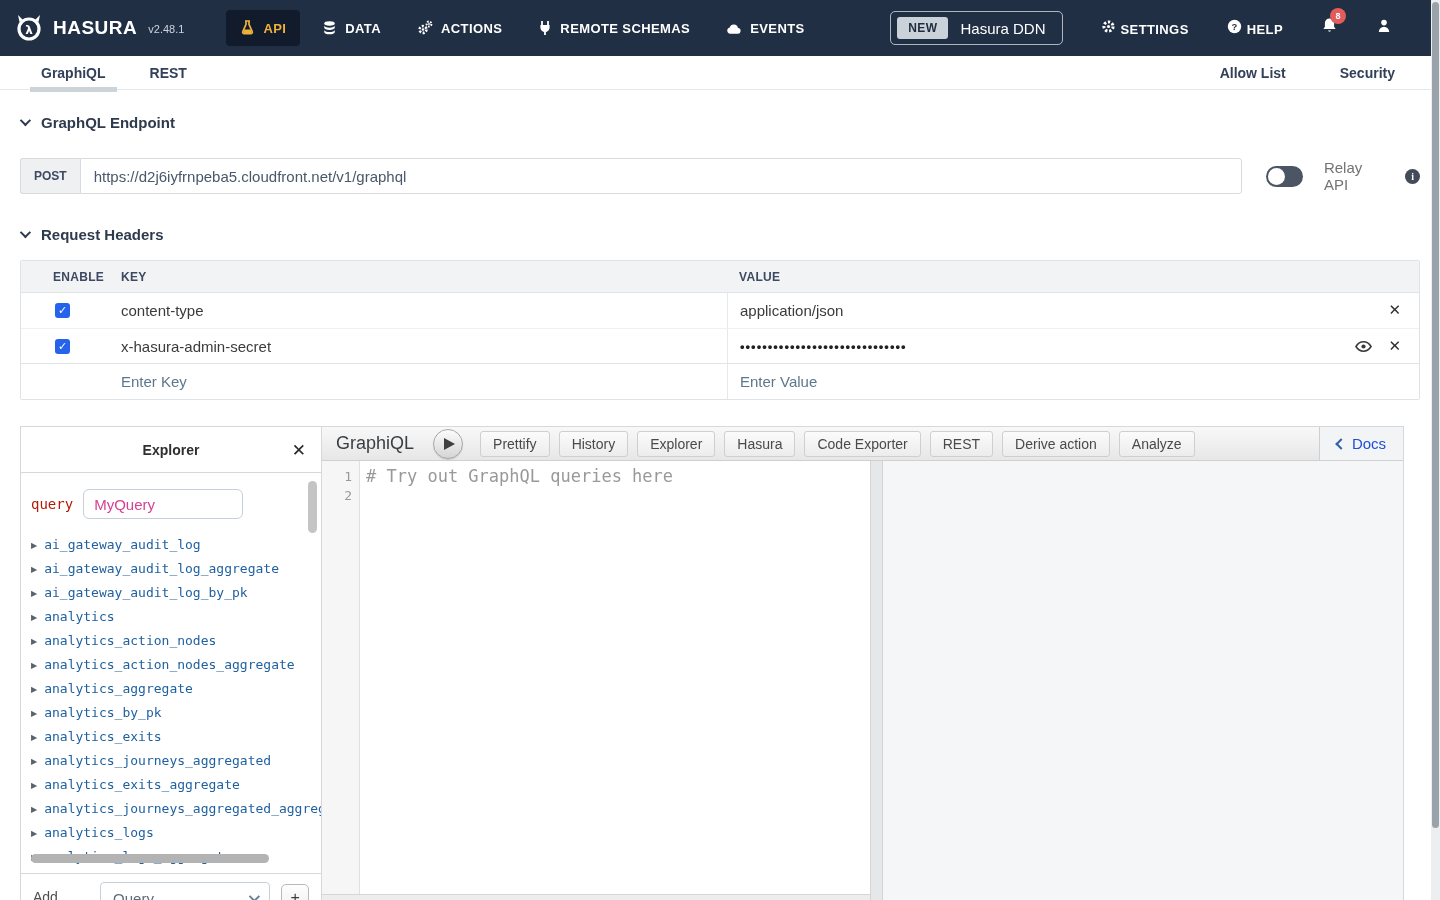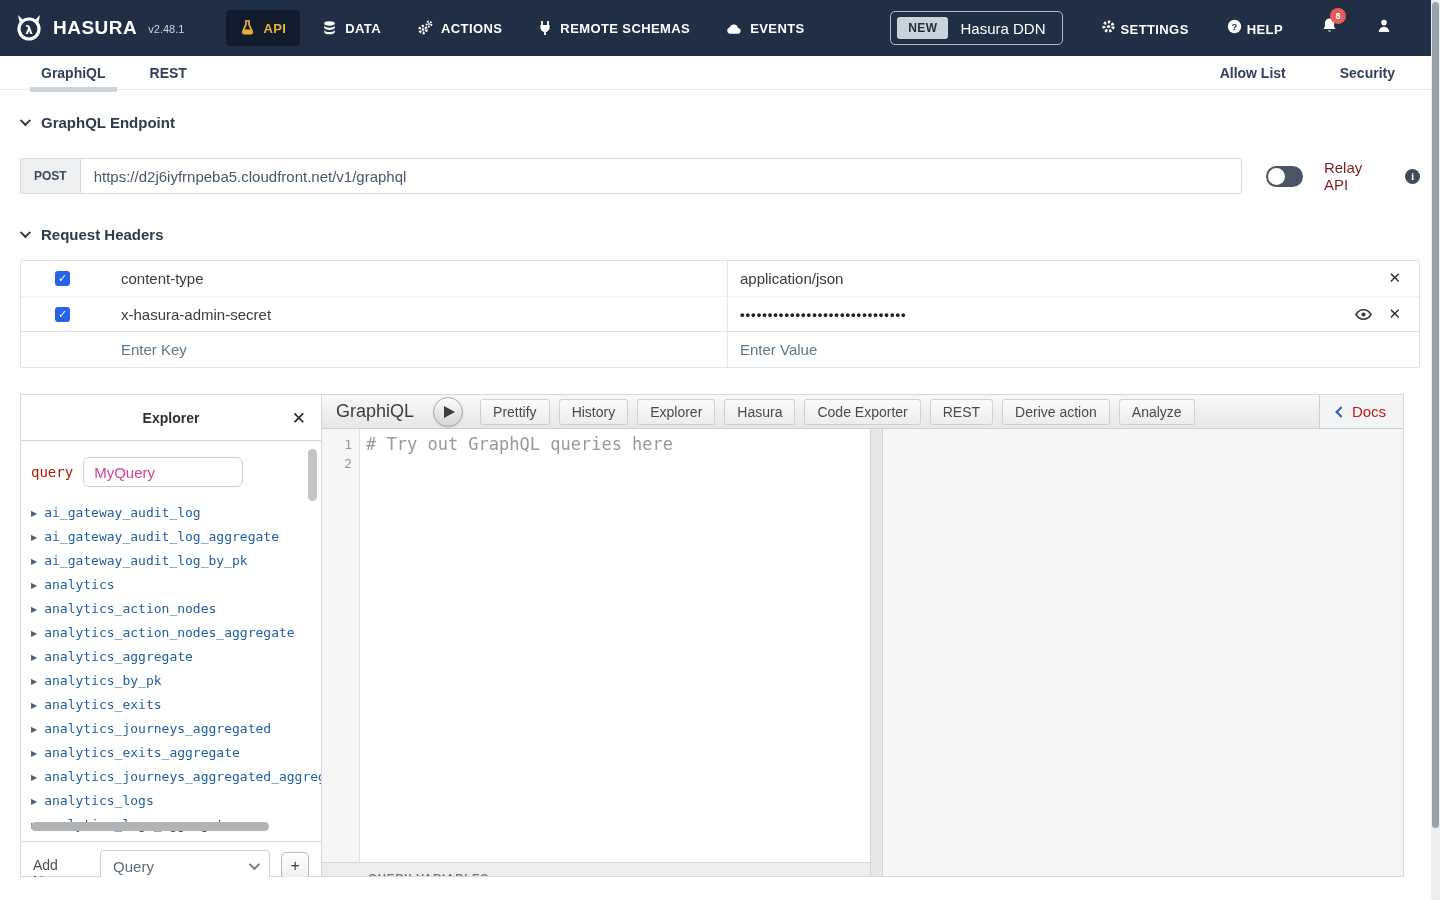--- a/index.html
+++ b/index.html
@@ -58,21 +58,21 @@
   .method-box { border:1px solid #d8dbde; border-right:none; background:#eef0f2; color:#3d4960;
     font-size:12px; font-weight:bold; padding:0 13px; height:36px; line-height:34px;
     border-radius:3px 0 0 3px; }
   .url-input { width:1173px; height:36px; border:1px solid #d8dbde; border-radius:0 3px 3px 0;
     padding:8px 13px; font-size:15px; color:#49586a; background:#fff; outline:none;
     font-family:"Liberation Sans", sans-serif; }
   .toggle { margin-left:24px; width:37px; height:21px; background:#4b5563; border-radius:11px;
     position:relative; cursor:pointer; flex:none; }
   .toggle .knob { position:absolute; left:2px; top:2px; width:17px; height:17px; background:#fff;
     border-radius:50%; }
-  .relay-label { margin-left:21px; font-size:15px; color:#7f1d1d; }
+  .relay-label { margin-left:21px; font-size:15px; color:#737373; }
   .info-icon { margin-left:16px; width:15px; height:15px; background:#424b57; color:#fff;
     border-radius:50%; font-size:10px; font-weight:bold; display:flex; align-items:center;
     justify-content:center; cursor:pointer; font-family:"Liberation Serif", serif; }
 
   .rh-heading { margin-top:26px; }
   .headers-table { margin-top:16px; border:1px solid #dfe3e6; border-radius:2px; }
   .ht-row { display:grid; grid-template-columns:80px 626px 1fr; align-items:center; }
   .ht-head { background:#f2f3f5; height:32px; border-bottom:1px solid #e2e5e8; }
   .ht-head span { font-size:12px; font-weight:bold; color:#3d4960; letter-spacing:.3px; }
   .col-enable { padding-left:32px; }
@@ -145,21 +145,21 @@
   .play-tri { width:0; height:0; border-left:11px solid #3f3f3f; border-top:6.5px solid transparent;
     border-bottom:6.5px solid transparent; margin-left:3px; }
   .tb-btn { margin-right:9px; padding:4px 12px; border:1px solid #cfcfcf; border-radius:3px;
     background:linear-gradient(#fbfbfb,#ececec); font-size:14px; color:#4a4a4a; cursor:pointer;
     font-family:"Liberation Sans", sans-serif; white-space:nowrap; }
   .docs-box { margin-left:auto; align-self:stretch; width:84px; border-left:1px solid #cfcfcf;
     background:#f3f4f5; display:flex; align-items:center; justify-content:center; gap:7px;
     cursor:pointer; }
   .docs-chev { width:8px; height:8px; border-left:2.5px solid #2f61a9;
     border-bottom:2.5px solid #2f61a9; transform:rotate(45deg); }
-  .docs-label { font-size:15px; color:#b91c1c; }
+  .docs-label { font-size:15px; color:#1d4ed8; }
 
   .gql-body { flex:1; display:flex; overflow:hidden; }
   .editor-pane { width:548px; flex:none; display:flex; flex-direction:column; }
   .editor { height:433px; flex:none; display:flex; cursor:text; }
   .gutter { width:38px; flex:none; background:#f6f6f6; border-right:1px solid #e0e0e0;
     padding:6px 7px 0 0; text-align:right; font-family:"DejaVu Sans Mono", monospace;
     font-size:13px; color:#999; line-height:19px; }
   .code { flex:1; background:#fff; padding:6px 0 0 6px; font-family:"DejaVu Sans Mono", monospace;
     font-size:17px; line-height:19px; }
   .code .comment { color:#999; }
@@ -304,20 +304,25 @@
         </div>
       <span class="relay-label">Relay API</span>
       <span class="info-icon">i</span>
     </div>
 
     <div class="section-heading rh-heading">
       <span class="chev-down"></span>
       <span class="section-title">Request Headers</span>
     </div>
     <div class="headers-table">
+      <div class="ht-row ht-head">
+        <span class="col-enable">ENABLE</span>
+        <span class="col-key">KEY</span>
+        <span class="col-value">VALUE</span>
+      </div>
       <div class="ht-row ht-data">
         <div class="cb">
             <span>✓</span>
           </div>
         <div class="key-cell">content-type</div>
         <div class="value-cell">
           <span class="value-text">application/json</span>
           <span class="icon-btn">✕</span>
         </div>
       </div>

